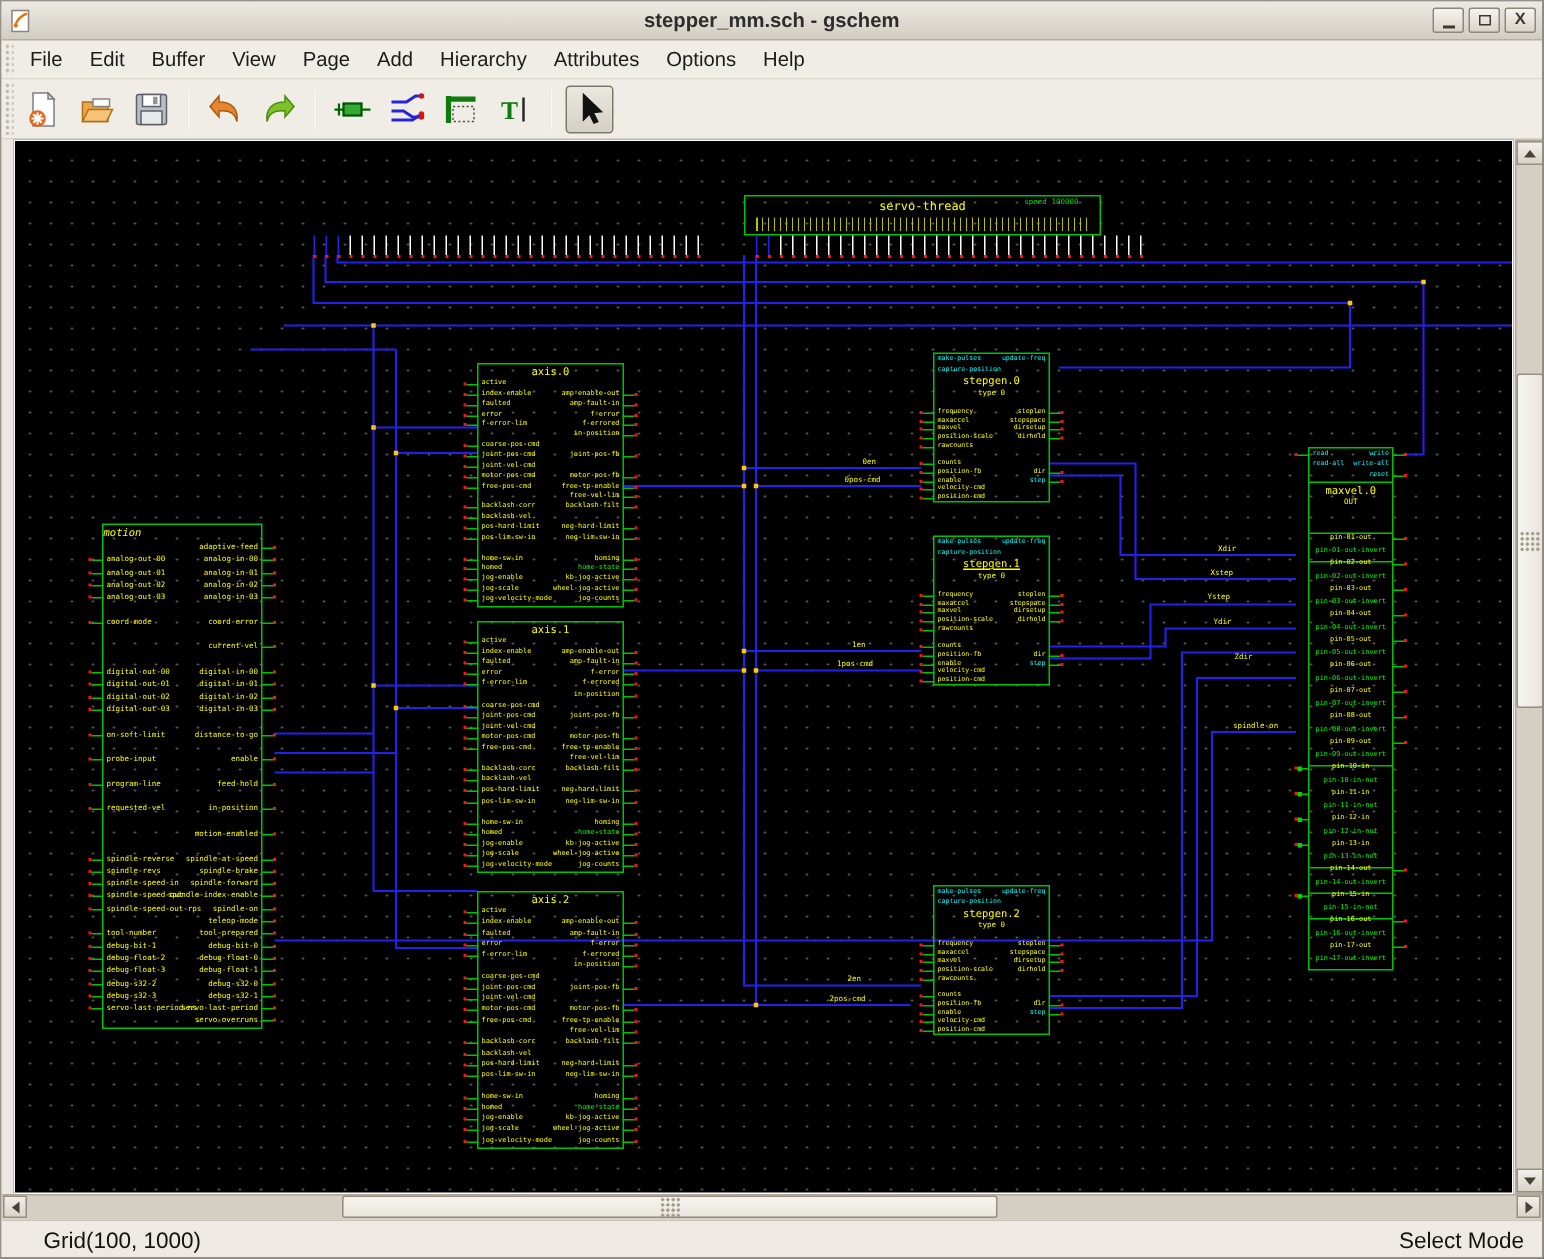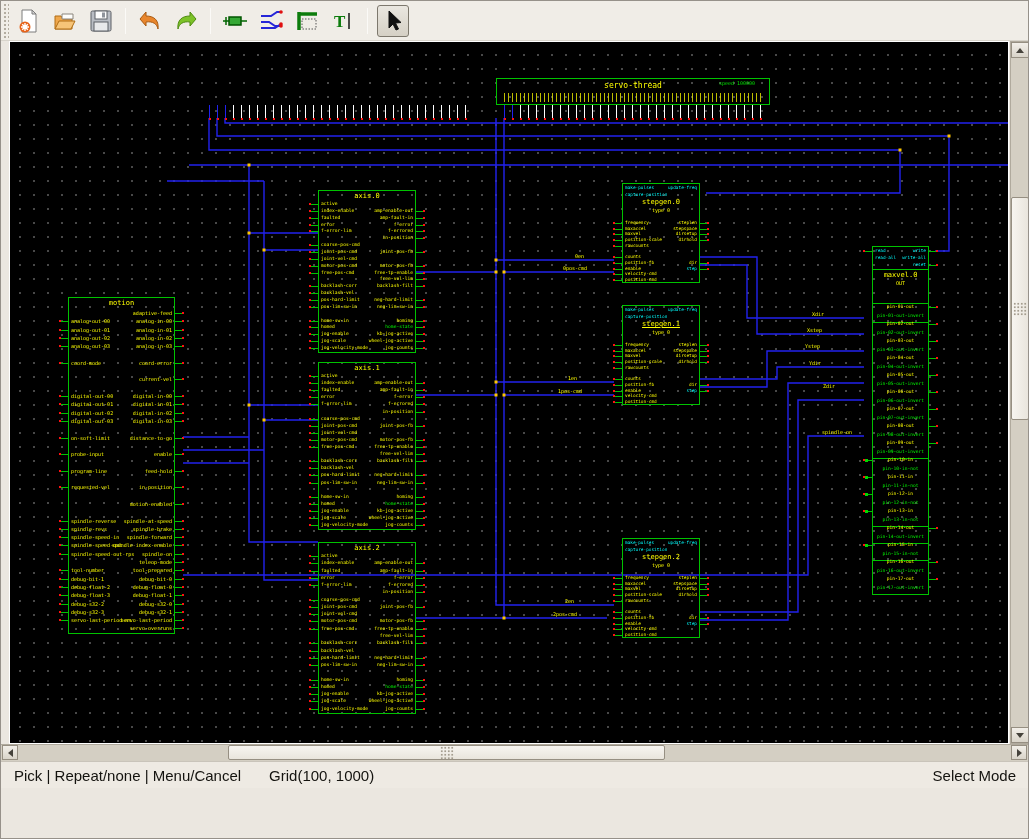--- a/index.html
+++ b/index.html
@@ -58,21 +58,53 @@
              font-size:15px;color:#14130f;}
   .statusbar .sleft{margin-left:13px;}
   .statusbar .sgrid{margin-left:28px;}
   .statusbar .sright{margin-left:auto;margin-right:12px;}
 </style>
 </head>
 <body>
 
 <div id="window">
 
+  <div class="titlebar">
+    <svg class="appicon" viewBox="0 0 16 16">
+      <rect x="2" y="1" width="11" height="14" fill="#fdfdfb" stroke="#8a857c"></rect>
+      <path d="M4 11 C6 6 9 4 12 3" stroke="#e07818" stroke-width="1.6" fill="none"></path>
+      <circle cx="4.5" cy="11" r="1.4" fill="#e07818"></circle>
+    </svg>
+    <span class="title">stepper_mm.sch - gschem</span>
+    <div class="winbtns">
+      <div class="winbtn">
+          <div class="glyph-min"></div>
+        </div>
+      <div class="winbtn">
+          <div class="glyph-max"></div>
+        </div>
+      <div class="winbtn">
+          <span class="glyph-close">X</span>
+        </div>
+    </div>
+  </div>
 
+  <div class="menubar">
+    <div class="grip"></div>
+    <span class="menuitem">File</span>
+    <span class="menuitem">Edit</span>
+    <span class="menuitem">Buffer</span>
+    <span class="menuitem">View</span>
+    <span class="menuitem">Page</span>
+    <span class="menuitem">Add</span>
+    <span class="menuitem">Hierarchy</span>
+    <span class="menuitem">Attributes</span>
+    <span class="menuitem">Options</span>
+    <span class="menuitem">Help</span>
+  </div>
 
   <div class="toolbar">
     <div class="grip"></div>
     <div class="tbtn">
       <svg width="26" height="26" viewBox="0 0 26 26">
         <path d="M6 2 h10 l4 4 v18 h-14 z" fill="#fff" stroke="#7d7d7d"></path>
         <path d="M16 2 l4 4 h-4 z" fill="#d8d8d8" stroke="#7d7d7d"></path>
         <circle cx="9" cy="19" r="5.5" fill="#e8641b"></circle>
         <path d="M9 15 v8 M5 19 h8 M6.2 16.2 l5.6 5.6 M11.8 16.2 l-5.6 5.6" stroke="#fff" stroke-width="1.4"></path>
       </svg>
@@ -249,21 +281,21 @@
         <div class="pinline" style="left: 423px; top: 63px; height: 13px;"></div>
         <div class="tipdot" style="left: 422.5px; top: 76px;"></div>
         <div class="pinline" style="left: 431px; top: 63px; height: 13px;"></div>
         <div class="tipdot" style="left: 430.5px; top: 76px;"></div>
         <div class="pinline" style="left: 439px; top: 63px; height: 13px;"></div>
         <div class="tipdot" style="left: 438.5px; top: 76px;"></div>
         <div class="pinline" style="left: 447px; top: 63px; height: 13px;"></div>
         <div class="tipdot" style="left: 446.5px; top: 76px;"></div>
         <div class="pinline" style="left: 455px; top: 63px; height: 13px;"></div>
         <div class="tipdot" style="left: 454.5px; top: 76px;"></div>
-        <div class="block" style="left: 486px; top: 36px; width: 274px; height: 27px;">
+        <div class="block" style="left: 486px; top: 36px; width: 238px; height: 27px;">
           <div class="btxt" style="top: 3px; font-size: 8px; color: rgb(255, 255, 0); left: 0px; right: 0px; text-align: center;">servo-thread</div>
           <div class="btxt" style="top: 2px; font-size: 5px; color: rgb(0, 224, 0); right: 14px;">speed 100000</div>
           <div class="ticks" style="left: 7px; right: 7px; bottom: 2px; height: 9px;"></div>
         </div>
         <div class="pinline" style="left: 494px; top: 63px; height: 13px; background: rgb(34, 34, 238);"></div>
         <div class="tipdot" style="left: 493.5px; top: 76px;"></div>
         <div class="pinline" style="left: 502px; top: 63px; height: 13px; background: rgb(34, 34, 238);"></div>
         <div class="tipdot" style="left: 501.5px; top: 76px;"></div>
         <div class="pinline" style="left: 510px; top: 63px; height: 13px;"></div>
         <div class="tipdot" style="left: 509.5px; top: 76px;"></div>
@@ -321,21 +353,21 @@
         <div class="tipdot" style="left: 717.5px; top: 76px;"></div>
         <div class="pinline" style="left: 726px; top: 63px; height: 13px;"></div>
         <div class="tipdot" style="left: 725.5px; top: 76px;"></div>
         <div class="pinline" style="left: 734px; top: 63px; height: 13px;"></div>
         <div class="tipdot" style="left: 733.5px; top: 76px;"></div>
         <div class="pinline" style="left: 742px; top: 63px; height: 13px;"></div>
         <div class="tipdot" style="left: 741.5px; top: 76px;"></div>
         <div class="pinline" style="left: 750px; top: 63px; height: 13px;"></div>
         <div class="tipdot" style="left: 749.5px; top: 76px;"></div>
         <div class="block" style="left: 58px; top: 255px; width: 107px; height: 337px;">
-          <div class="btxt" style="top: 2px; font-size: 7px; color: rgb(255, 255, 0); left: 0px; right: 0px; text-align: center;">motion</div>
+          <div class="btxt" style="top: 2px; font-size: 7px; color: rgb(255, 255, 0); left: 0px; right: 0px;  font-style: italic;">motion</div>
           <div class="btxt" style="top: 13px; font-size: 5px; color: rgb(255, 255, 0); right: 2px;">adaptive-feed</div>
           <div class="stub" style="top: 15px; height: 1px; width: 8px; right: -8px;"></div>
           <div class="tipdot" style="top: 14px; right: -10px;"></div>
           <div class="btxt" style="top: 21.3px; font-size: 5px; color: rgb(255, 255, 0); left: 2px;">analog-out-00</div>
           <div class="stub" style="top: 23.3px; height: 1px; width: 8px; left: -8px;"></div>
           <div class="tipdot" style="top: 22.3px; left: -10px;"></div>
           <div class="btxt" style="top: 21.3px; font-size: 5px; color: rgb(255, 255, 0); right: 2px;">analog-in-00</div>
           <div class="stub" style="top: 23.3px; height: 1px; width: 8px; right: -8px;"></div>
           <div class="tipdot" style="top: 22.3px; right: -10px;"></div>
           <div class="btxt" style="top: 29.6px; font-size: 5px; color: rgb(255, 255, 0); left: 2px;">analog-out-01</div>
@@ -1121,17 +1153,16 @@
     </div>
     <div class="thumb thumbh" style="left:227px;top:0;width:437px;height:15px;">
       <div class="gripdots"></div>
     </div>
     <div class="sbtn" style="right:1px;top:0;width:16px;height:15px;">
       <div class="tri" style="border-top:4px solid transparent;border-bottom:4px solid transparent;border-left:5px solid #45423b;"></div>
     </div>
   </div>
 
   <div class="statusbar">
-    <span class="sleft">Pick | Repeat/none | Menu/Cancel</span>
     <span class="sgrid">Grid(100, 1000)</span>
     <span class="sright">Select Mode</span>
   </div>
 </div>
 
 </body></html>

